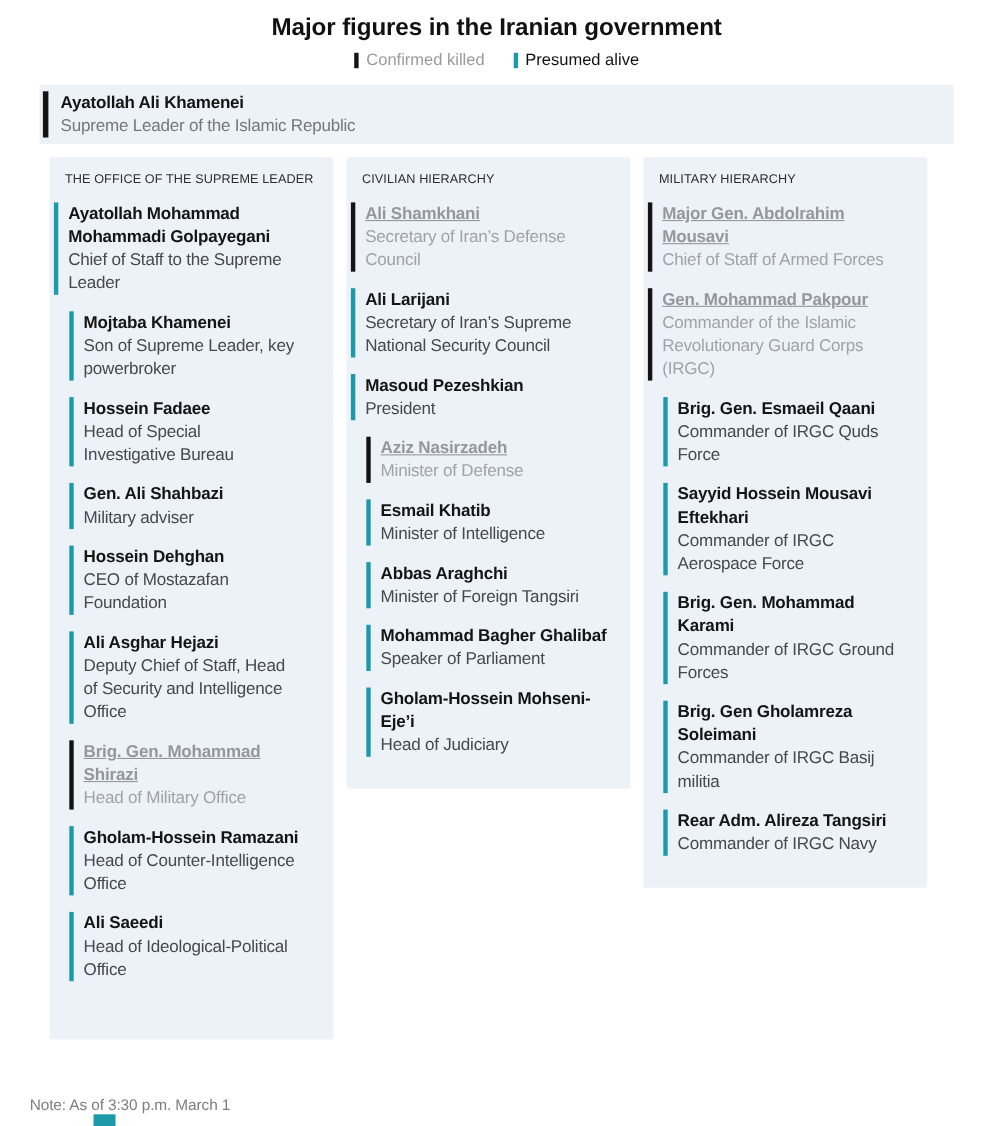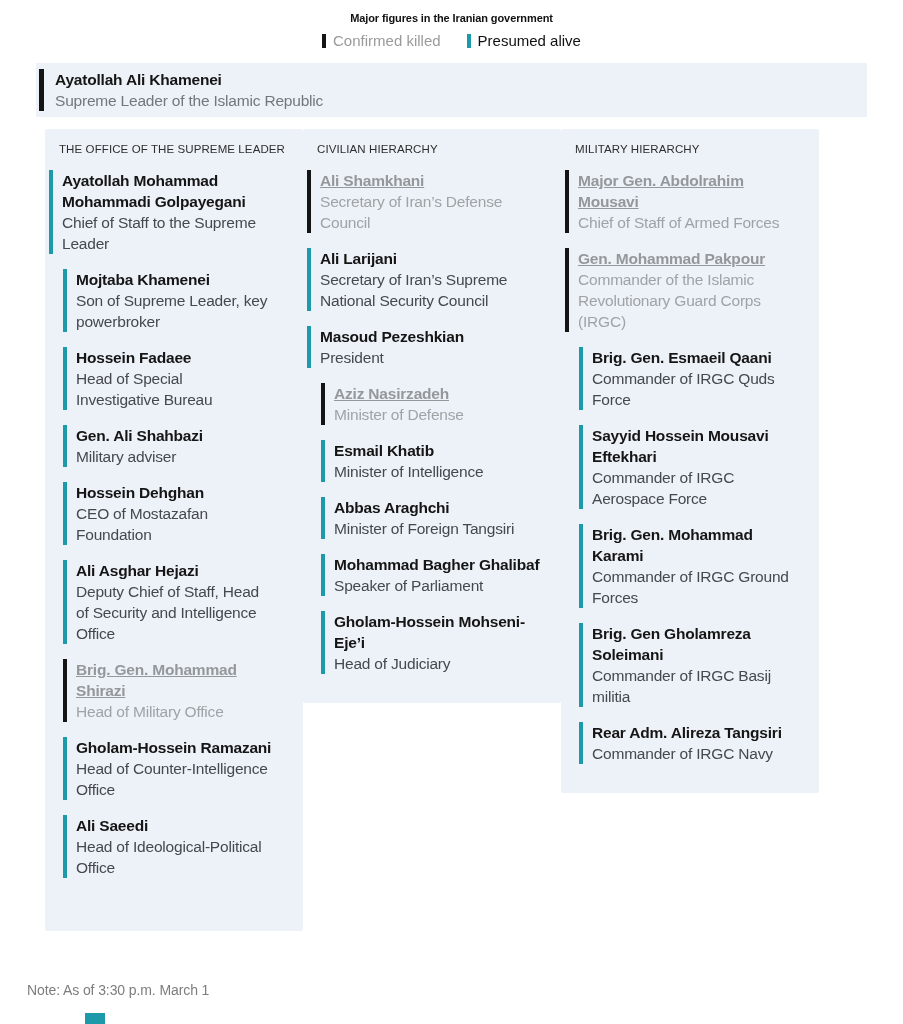--- a/index.html
+++ b/index.html
@@ -1,35 +1,35 @@
 <!DOCTYPE html>
 <html><head>
 <meta charset="utf-8">
 <style>
   html,body { margin:0; padding:0; background:#fff; }
   body { font-family:"Liberation Sans", sans-serif; }
   .page { position:relative; width:903px; height:1024px; overflow:hidden; background:#fff; }
 
-  .chart-title { margin:0; padding-top:12px; text-align:center; font-size:11px; font-weight:bold;
+  .chart-title { margin:0; padding-top:12px; text-align:center; font-size:22px; font-weight:bold;
                  color:#111; letter-spacing:-0.1px; }
 
   .legend { display:flex; justify-content:center; align-items:center; gap:26px; margin-top:8px;
             font-size:15px; }
   .legend-item { display:inline-flex; align-items:center; gap:7px; }
   .lbar { width:4px; height:14px; display:inline-block; }
   .bar-black { background:#141414; }
   .bar-teal  { background:#1c9aaa; }
   .killed-label { color:#9a9a9a; }
   .alive-label  { color:#111; }
 
   .leader-band { margin:14px 36px 0 36px; background:#edf2f8; padding:6px 10px 6px 3px;
                  display:flex; gap:11px; }
   .leader-band .bar { flex:0 0 5px; align-self:stretch; }
 
-  .columns { display:flex; margin:12px 0 0 45px; align-items:flex-start; }
+  .columns { display:flex; gap:12px; margin:12px 0 0 45px; align-items:flex-start; }
   .card { width:258px; box-sizing:border-box; background:#edf2f8; border-radius:2px;
           padding:12px 12px 14px 4px; }
   .card.c0 { min-height:802px; }
   .card-header { font-size:11.5px; color:#2e2e2e; margin:2px 0 14px 10px; letter-spacing:0.1px; }
 
   .entry { display:flex; gap:9px; margin-bottom:15px;margin-top:15px; }
   .entry.lvl1 { margin-left:14px; }
   .entry .bar { flex:0 0 4px; align-self:stretch; }
 
   .person-name { font-size:15.5px; font-weight:bold; line-height:21px; color:#151515;

